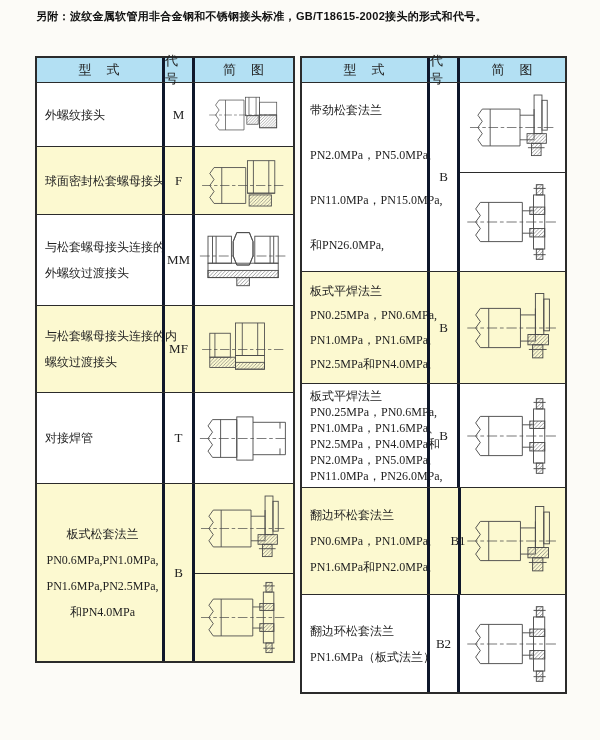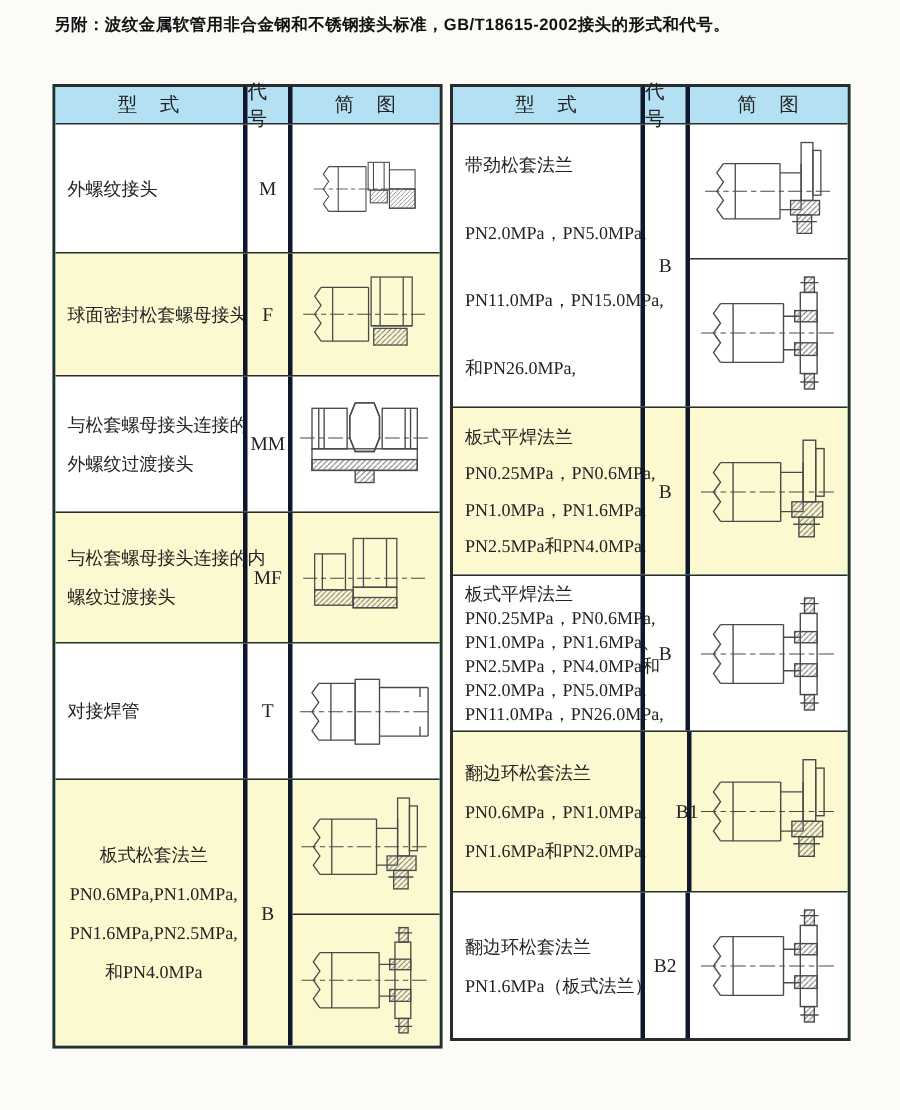--- a/index.html
+++ b/index.html
@@ -43,21 +43,21 @@
 <body>
 
 <div class="caption">另附：波纹金属软管用非合金钢和不锈钢接头标准，GB/T18615-2002接头的形式和代号。</div>
 
 <div id="tbl-left" class="tbl" style="left: 35px; width: 260px;">
     <div class="tr first" style="height: 24px; background: rgb(179, 224, 243);">
       <div class="td hd first" style="width: 125px;">型　式</div>
       <div class="td hd" style="width: 30px;">代号</div>
       <div class="td hd" style="flex: 1 1 0%;">简　图</div>
     </div>
-    <div class="tr" style="height: 86px; background: rgb(255, 255, 255);">
+    <div class="tr" style="height: 64px; background: rgb(255, 255, 255);">
       <div class="td first type" style="width: 125px; line-height: 26px;">
         <div>外螺纹接头</div>
       </div>
       <div class="td code" style="width: 30px;">M</div>
       <div class="td sketch">
         <div class="subcell">
           <svg width="100" height="64" viewBox="0 0 104 90" preserveAspectRatio="xMidYMid meet" fill="none" stroke="#4a4a4a" stroke-width="1">
             <defs>
               <pattern id="hp1" width="4" height="4" patternUnits="userSpaceOnUse">
                 <path d="M0,4 L4,0" stroke="#6a6a6a" stroke-width="0.7"></path>
@@ -75,21 +75,21 @@
             <rect x="74" y="27" width="24" height="36" fill="none"></rect>
             <line x1="74" y1="45" x2="98" y2="45"></line>
             <rect x="74" y="45" width="24" height="18" fill="url(#hp1)" stroke="none"></rect>
             <rect x="74" y="45" width="24" height="18" fill="none"></rect>
             <rect x="56" y="46" width="16" height="12" fill="url(#hp1)" stroke="none"></rect>
             <rect x="56" y="46" width="16" height="12" fill="none"></rect>
           </svg>
         </div>
       </div>
     </div>
-    <div class="tr" style="height: 82px; background: rgb(252, 249, 208);">
+    <div class="tr" style="height: 68px; background: rgb(252, 249, 208);">
       <div class="td first type" style="width: 125px; line-height: 26px;">
         <div>球面密封松套螺母接头</div>
       </div>
       <div class="td code" style="width: 30px;">F</div>
       <div class="td sketch">
         <div class="subcell">
           <svg width="100" height="77" viewBox="0 0 104 90" preserveAspectRatio="xMidYMid meet" fill="none" stroke="#4a4a4a" stroke-width="1">
             <defs>
               <pattern id="hp2" width="4" height="4" patternUnits="userSpaceOnUse">
                 <path d="M0,4 L4,0" stroke="#6a6a6a" stroke-width="0.7"></path>

